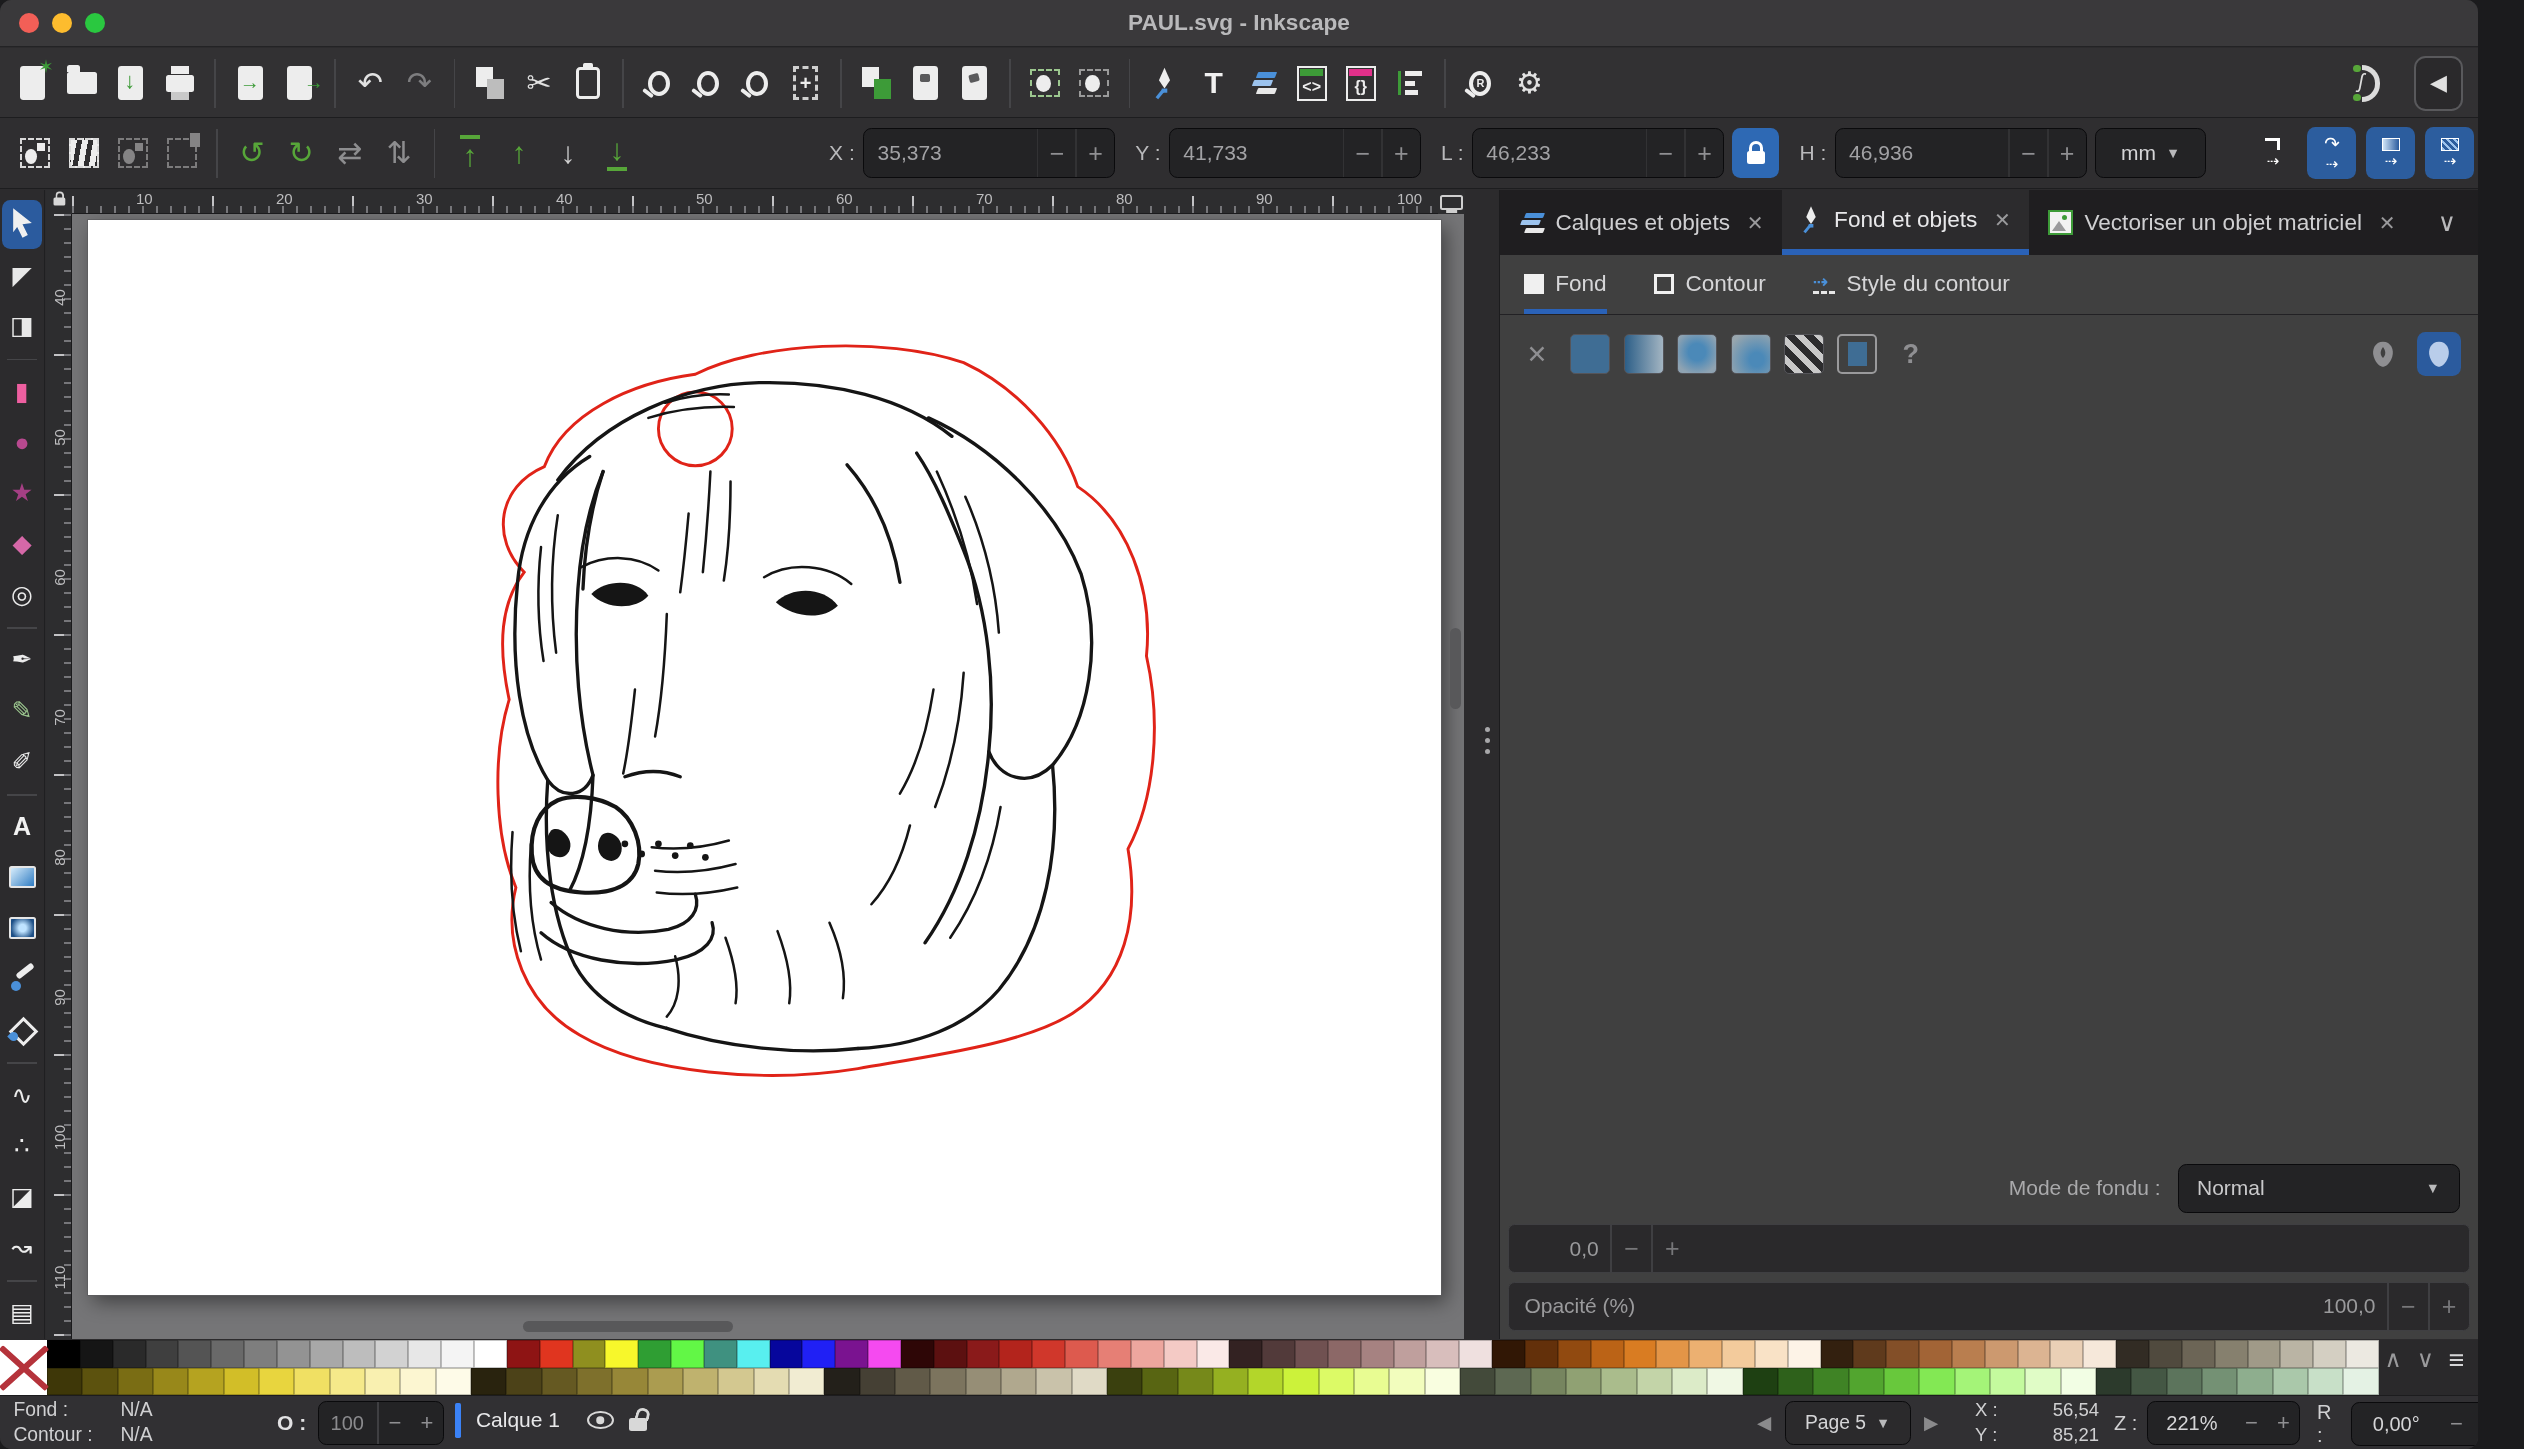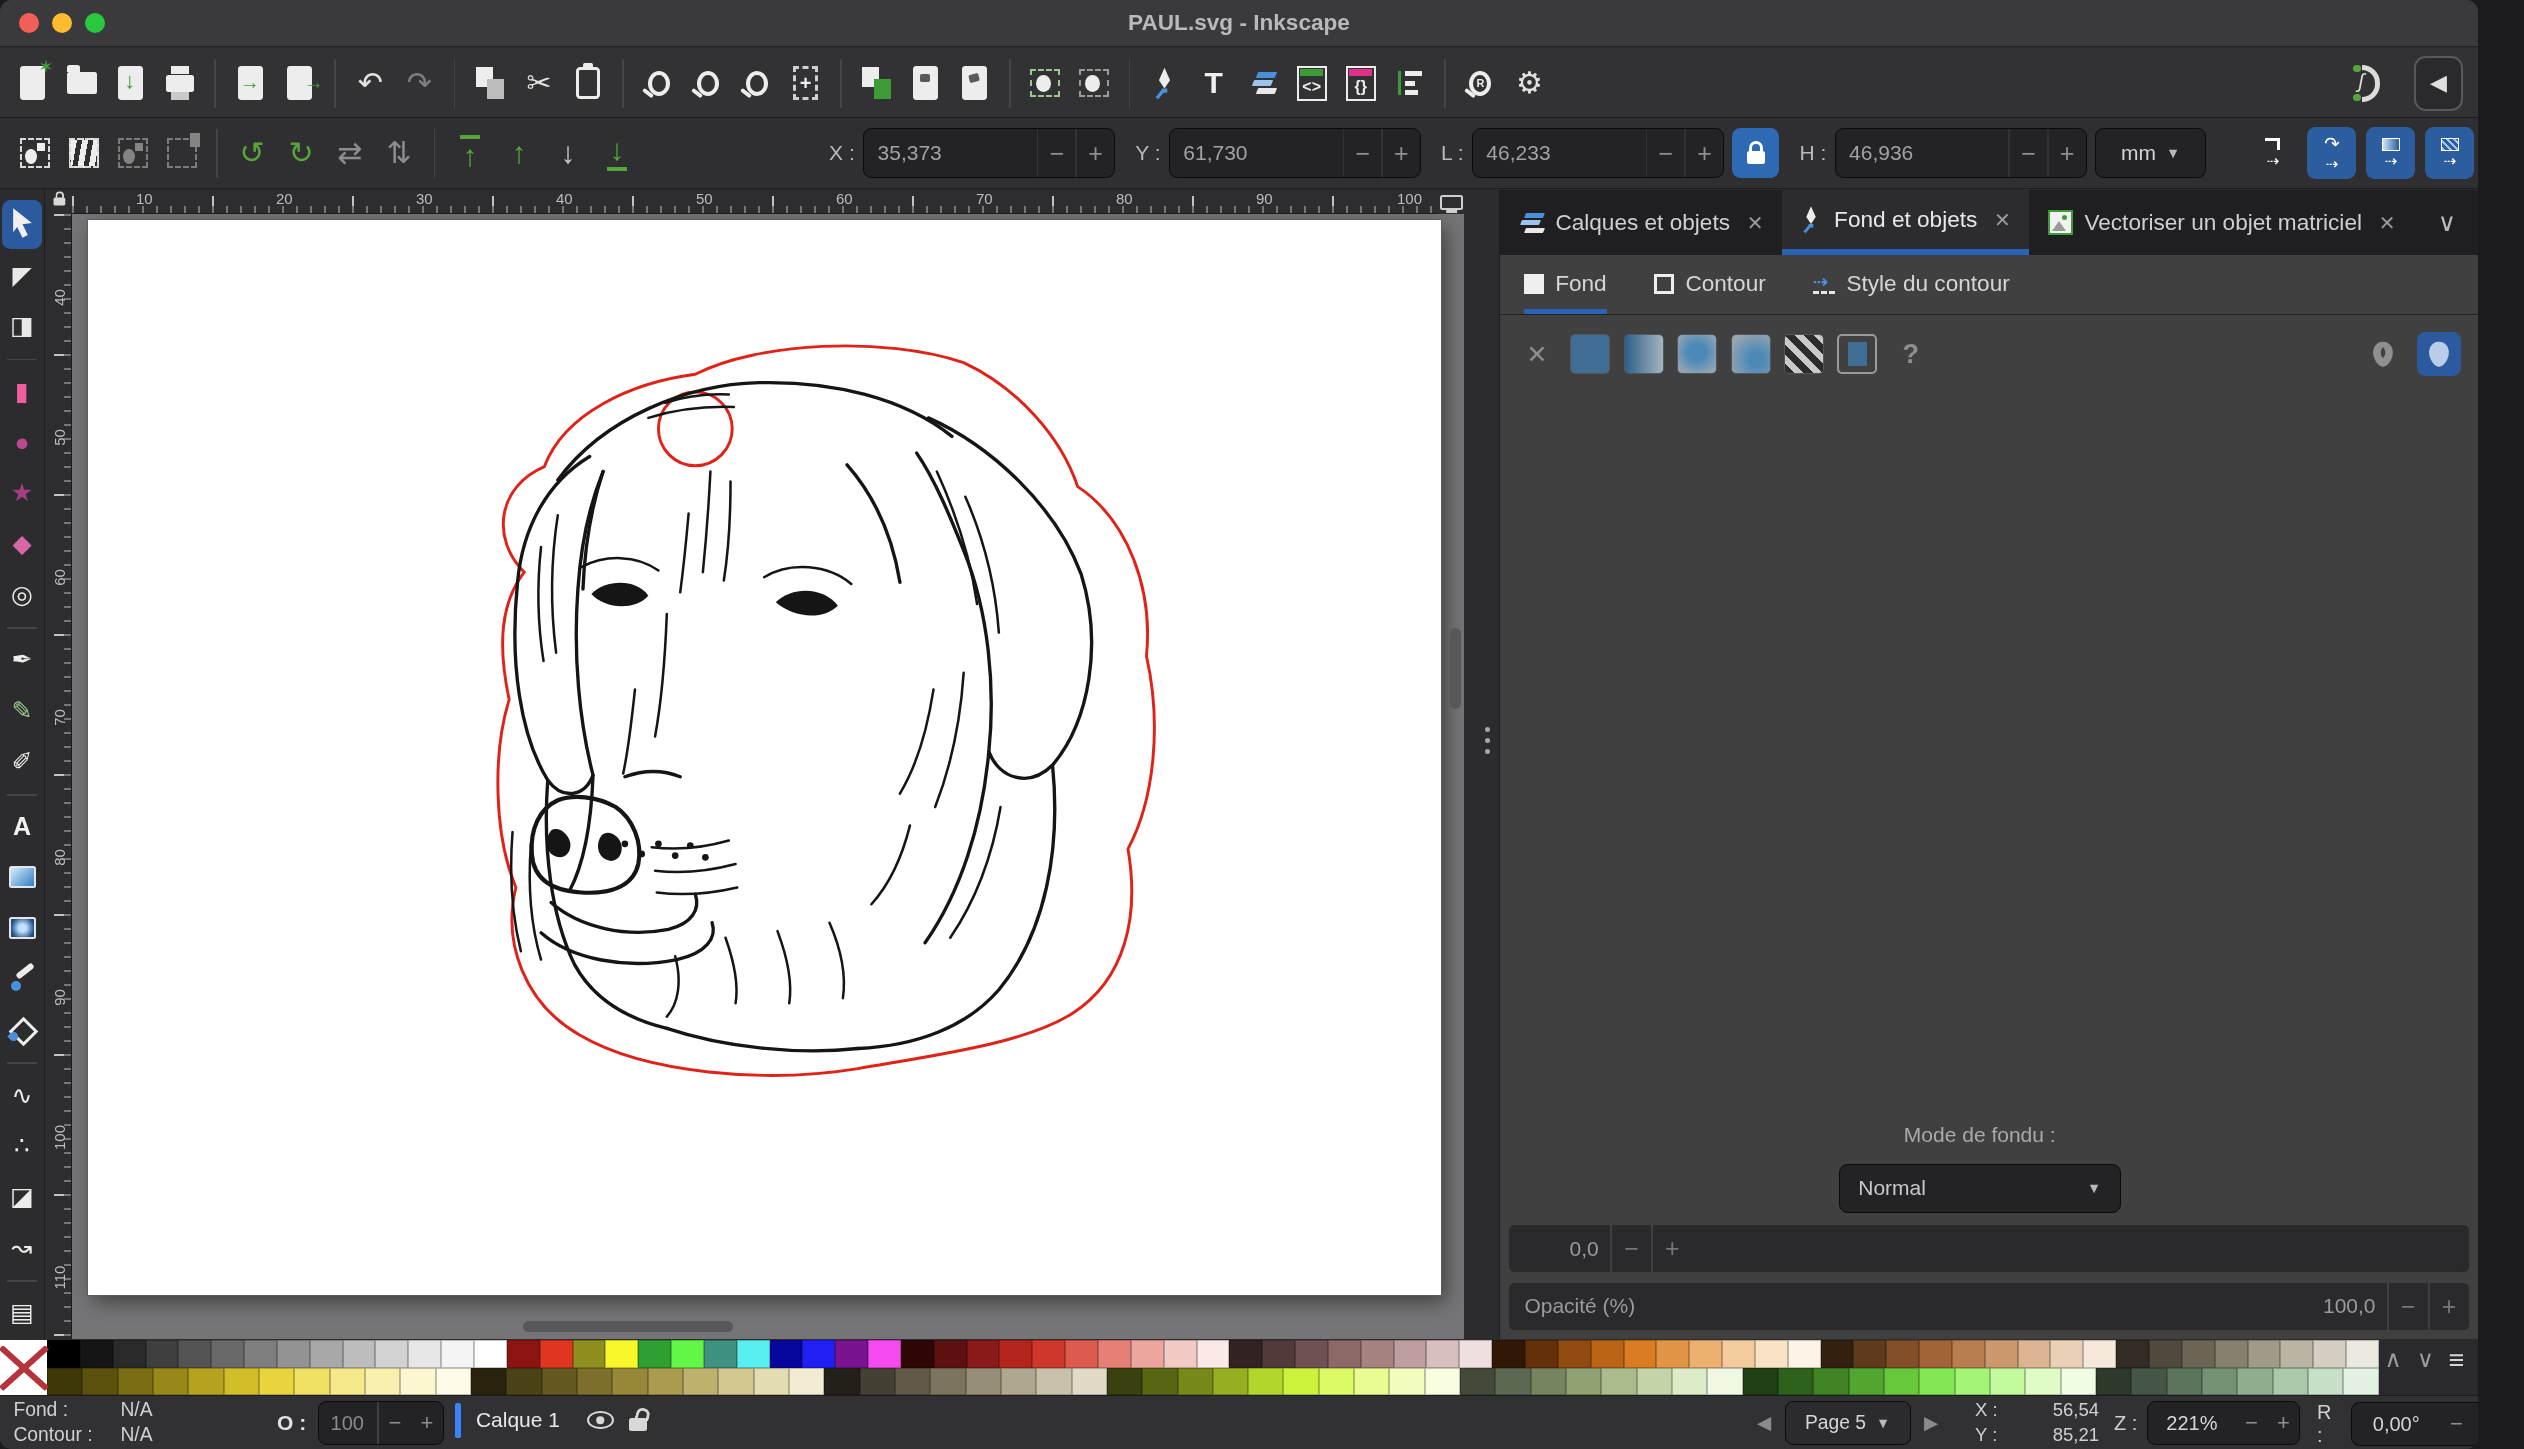--- a/index.html
+++ b/index.html
@@ -180,21 +180,21 @@
   .fb-pat{background:radial-gradient(circle at 65% 65%,#4b89b8 0 20%,#98a6ae 85%);border:0.8px solid #55555a;}
   .fb-diamond{background:repeating-linear-gradient(45deg,#2c2c2e 0 6.7px,#c9c9c9 6.7px 13.4px);border:0.8px solid #55555a;}
   .fb-swatch{border:2.5px solid #9a9a9c;}
   .fb-swatch i{width:18.5px;height:23.5px;background:#3f6d94;display:block;}
   .fb-q{font-weight:bold;}
   .fillrule{margin-left:auto;display:flex;align-items:center;gap:11.7px;}
   .frbtn{width:44px;height:44px;border-radius:8.4px;display:flex;align-items:center;justify-content:center;}
   .frbtn.on{background:#2b5b9e;}
   #noobject{color:#e8e8ea;font-size:22px;font-weight:bold;padding:15px 18.5px;}
   .spacer{flex:1;}
-  #blendrow{display:flex;align-items:center;justify-content:flex-end;gap:17px;padding:0 18.5px 11.7px 0;flex-direction:column;}
+  #blendrow{display:flex;align-items:center;justify-content:flex-end;gap:17px;padding:0 18.5px 11.7px 0;}
   .blendlab{color:#a9a9ab;font-size:21px;}
   .dd{width:282px;height:49px;background:#232325;border:1.7px solid #0a0a0c;border-radius:8.4px;display:flex;align-items:center;justify-content:space-between;padding:0 18.5px;color:#c9c9cb;font-size:21px;}
   .srow{height:49px;border:1.7px solid #3f3f42;border-radius:6.7px;background:#2a292b;display:flex;align-items:center;margin:0 8.4px 8.4px 8.4px;}
   .slab{flex:1;color:#9a9a9c;font-size:21px;padding-left:15px;}
   .sval{width:101px;text-align:right;color:#9a9a9c;font-size:21px;padding-right:11.7px;}
   .ssep{width:1.7px;height:100%;background:#3f3f42;}
   .sminus,.splus{width:39px;text-align:center;color:#77777a;font-size:25px;}
 
   
   #palette{position:absolute;left:0;top:1340px;width:100%;height:55px;background:#2a292b;display:flex;}
@@ -418,21 +418,21 @@
       <span class="fl">X :</span>
       <div class="spin">
         <span class="spv">35,373</span>
           <span class="spsep"></span>
           <span class="spm">−</span>
           <span class="spsep"></span>
           <span class="spp">+</span>
       </div>
       <span class="fl">Y :</span>
       <div class="spin">
-        <span class="spv">61,730</span>
+        <span class="spv">41,733</span>
           <span class="spsep"></span>
           <span class="spm">−</span>
           <span class="spsep"></span>
           <span class="spp">+</span>
       </div>
       <span class="fl">L :</span>
       <div class="spin">
         <span class="spv">46,233</span>
           <span class="spsep"></span>
           <span class="spm">−</span>

